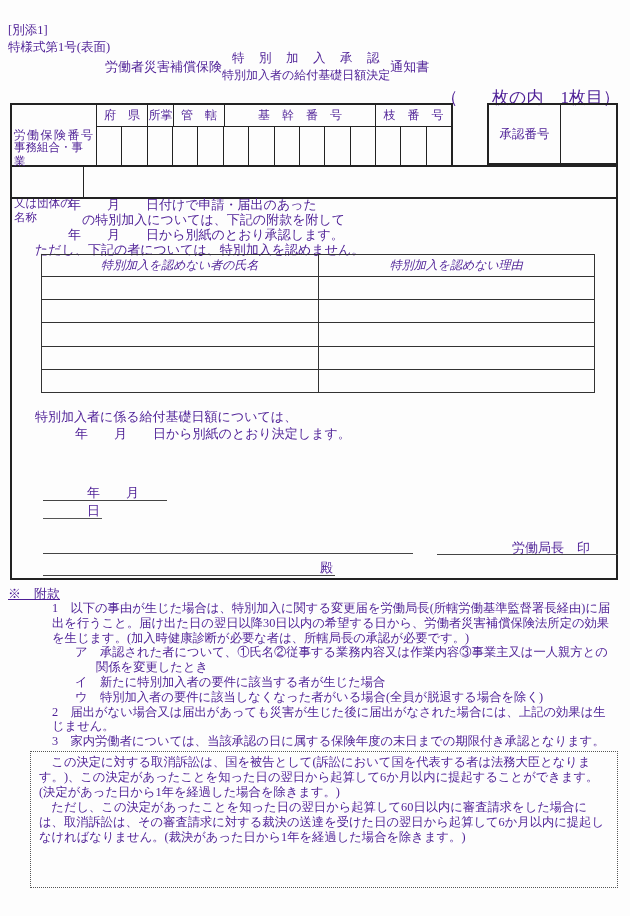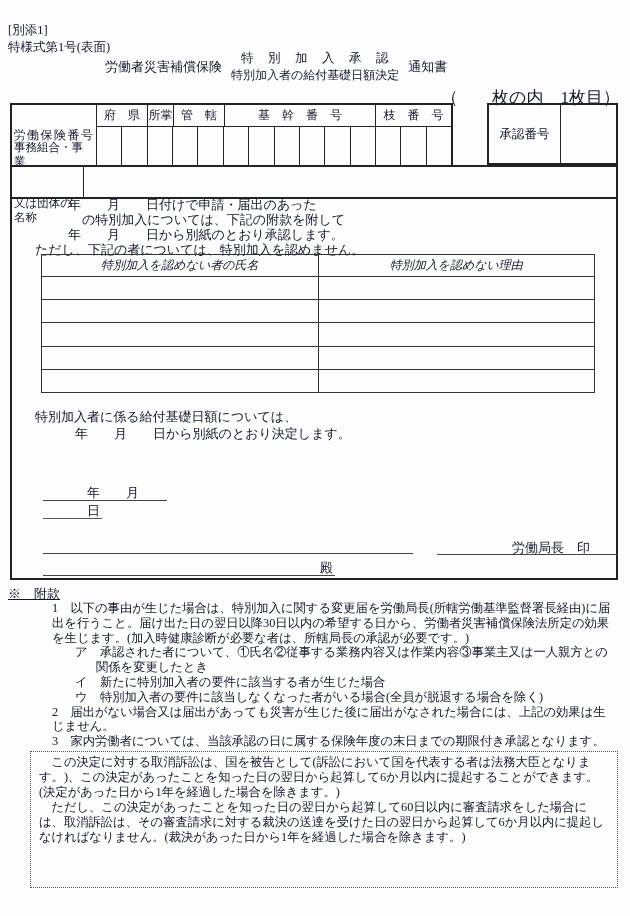--- a/index.html
+++ b/index.html
@@ -1,29 +1,29 @@
 <!DOCTYPE html>
 <html lang="ja"><head>
 <meta charset="utf-8">
 <style>
   * { margin:0; padding:0; box-sizing:border-box; }
   html,body { background:#ffffff; }
   .page {
     position:relative; width:630px; height:916px; margin:0 auto;
-    background:#fdfdfd; color:#0f172a; overflow:hidden;
+    background:#fdfdfd; color:#4c1d95; overflow:hidden;
     font-family:"Liberation Serif","DejaVu Serif",serif;
     font-size:13px;
   }
   .abs { position:absolute; }
   .small { font-size:12.3px; }
 
   
   .attachment { left:8px; top:22px; font-size:12.5px; }
   .form-code  { left:8px; top:39px; font-size:12.5px; }
-  .title-row  { left:105px; top:50px; display:flex; align-items:center; gap:9px; }
+  .title-row  { left:105px; top:50px; display:flex; align-items:center; }
   .title-stack { display:flex; flex-direction:column; text-align:center; }
   .title-stack .t1 { font-size:12.5px; letter-spacing:1px; }
   .title-stack .t2 { font-size:12px; }
   .sheet-note { right:10px; top:86px; font-size:17px; }
 
   
   .li-table {
     left:10px; top:103px; width:443px; height:62px;
     border:2px solid #222; border-bottom:none;
     display:flex;

